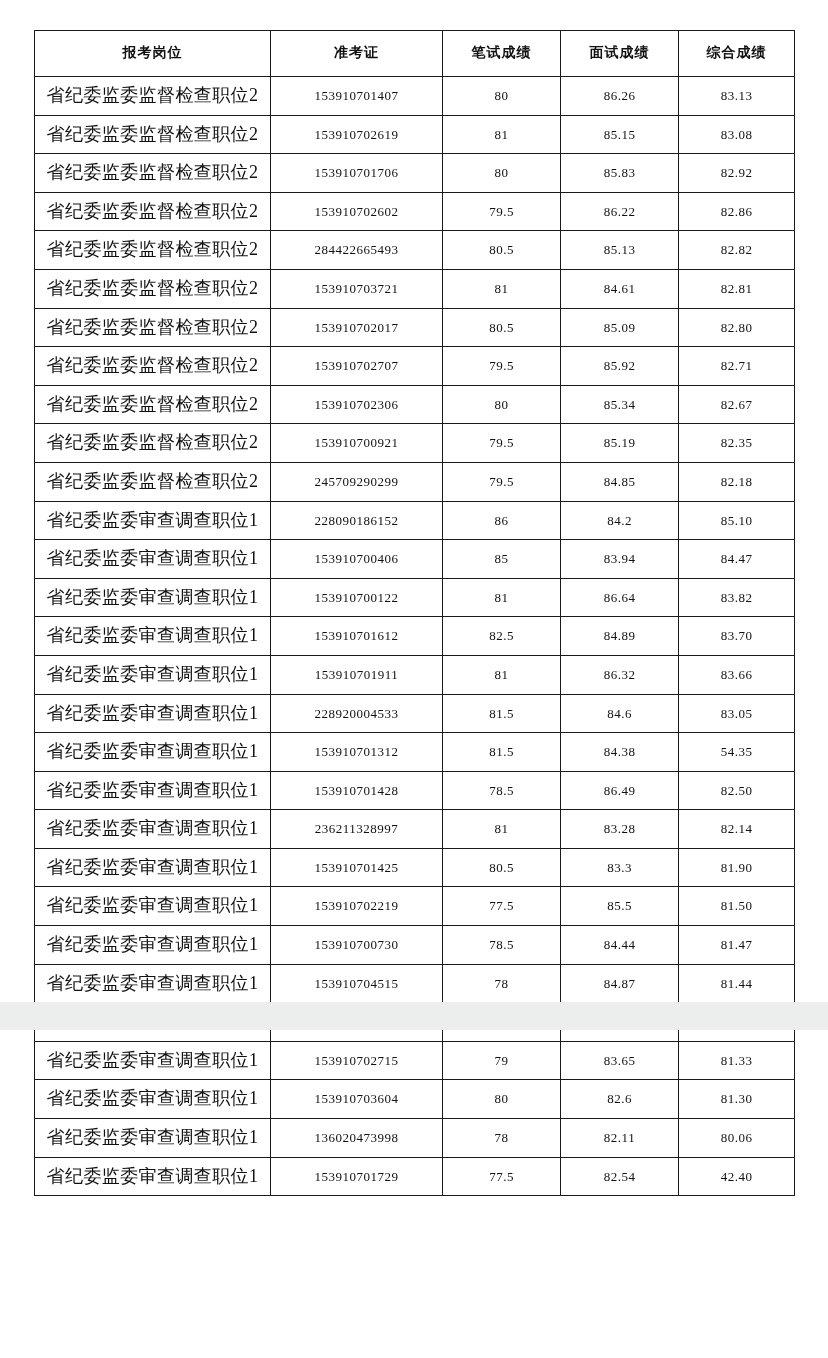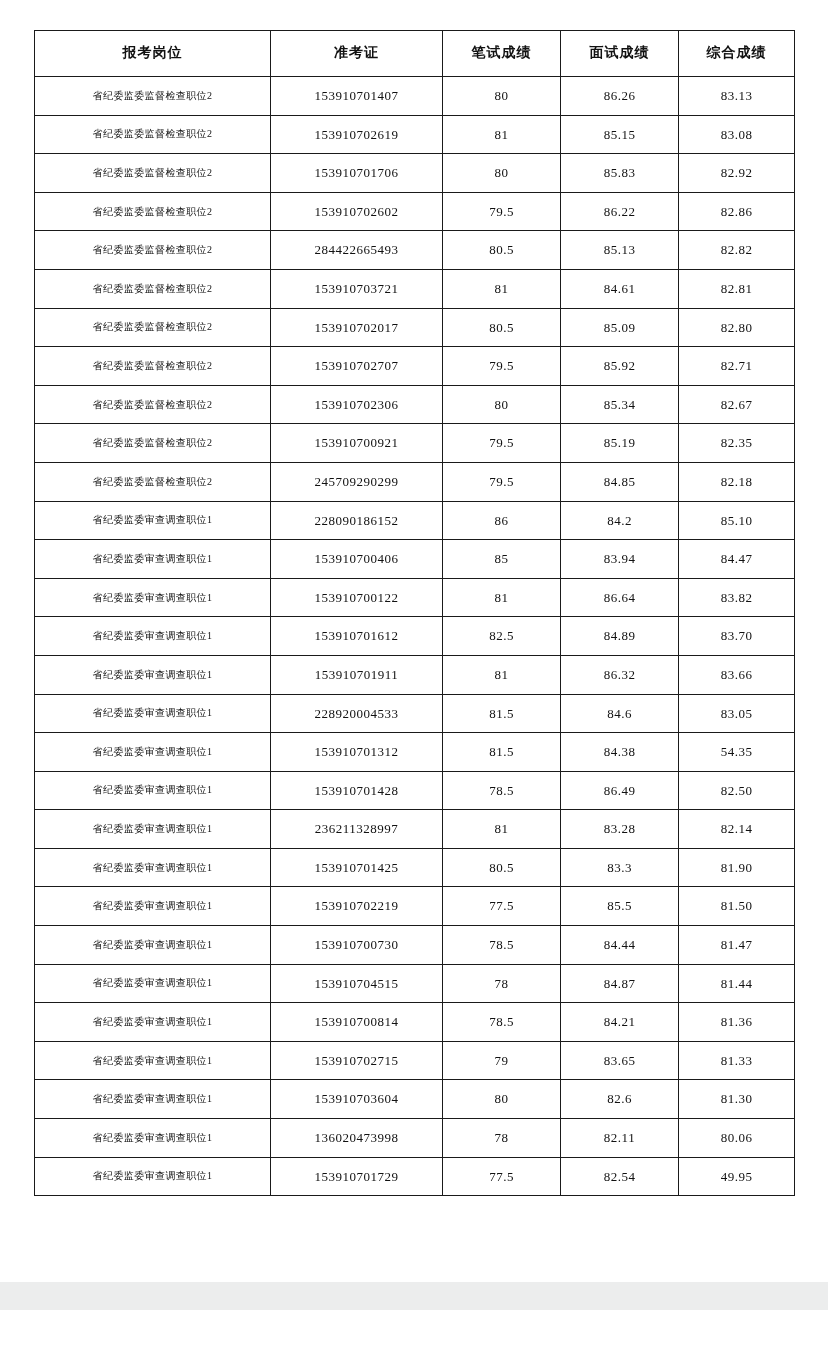--- a/index.html
+++ b/index.html
@@ -10,21 +10,21 @@
   body {
     width: 828px;
     height: 1358px;
     font-family: "Liberation Serif", "DejaVu Serif", serif;
     color: #111111;
     overflow: hidden;
   }
   .page {
     position: relative;
     width: 828px;
-    height: 1310px;
+    height: 1030px;
     background: #ffffff;
     box-sizing: border-box;
     padding: 30px 34px 0 34px;
   }
   table.results {
     border-collapse: collapse;
     width: 760px;
     table-layout: fixed;
     margin: 0 auto;
   }
@@ -39,21 +39,21 @@
     height: 38.6px;
     box-sizing: border-box;
   }
   table.results th {
     font-weight: bold;
     font-size: 14px;
     height: 46px;
     letter-spacing: 1px;
   }
   table.results td.post {
-    font-size: 10px;
+    font-size: 18px;
     letter-spacing: 0.4px;
   }
   table.results td.num {
     font-family: "Liberation Serif", "DejaVu Serif", serif;
     font-size: 13px;
     letter-spacing: 0.5px;
   }
   col.c-post { width: 236px; }
   col.c-ticket { width: 172px; }
   col.c-written { width: 118px; }
@@ -285,18 +285,18 @@
           <td class="num">136020473998</td>
           <td class="num">78</td>
           <td class="num">82.11</td>
           <td class="num">80.06</td>
         </tr>
         <tr>
           <td class="post">省纪委监委审查调查职位1</td>
           <td class="num">153910701729</td>
           <td class="num">77.5</td>
           <td class="num">82.54</td>
-          <td class="num">49.95</td>
+          <td class="num">42.40</td>
         </tr>
       </tbody>
   </table>
   <div class="bottom-strip"></div>
 </div>
 
 </body></html>

